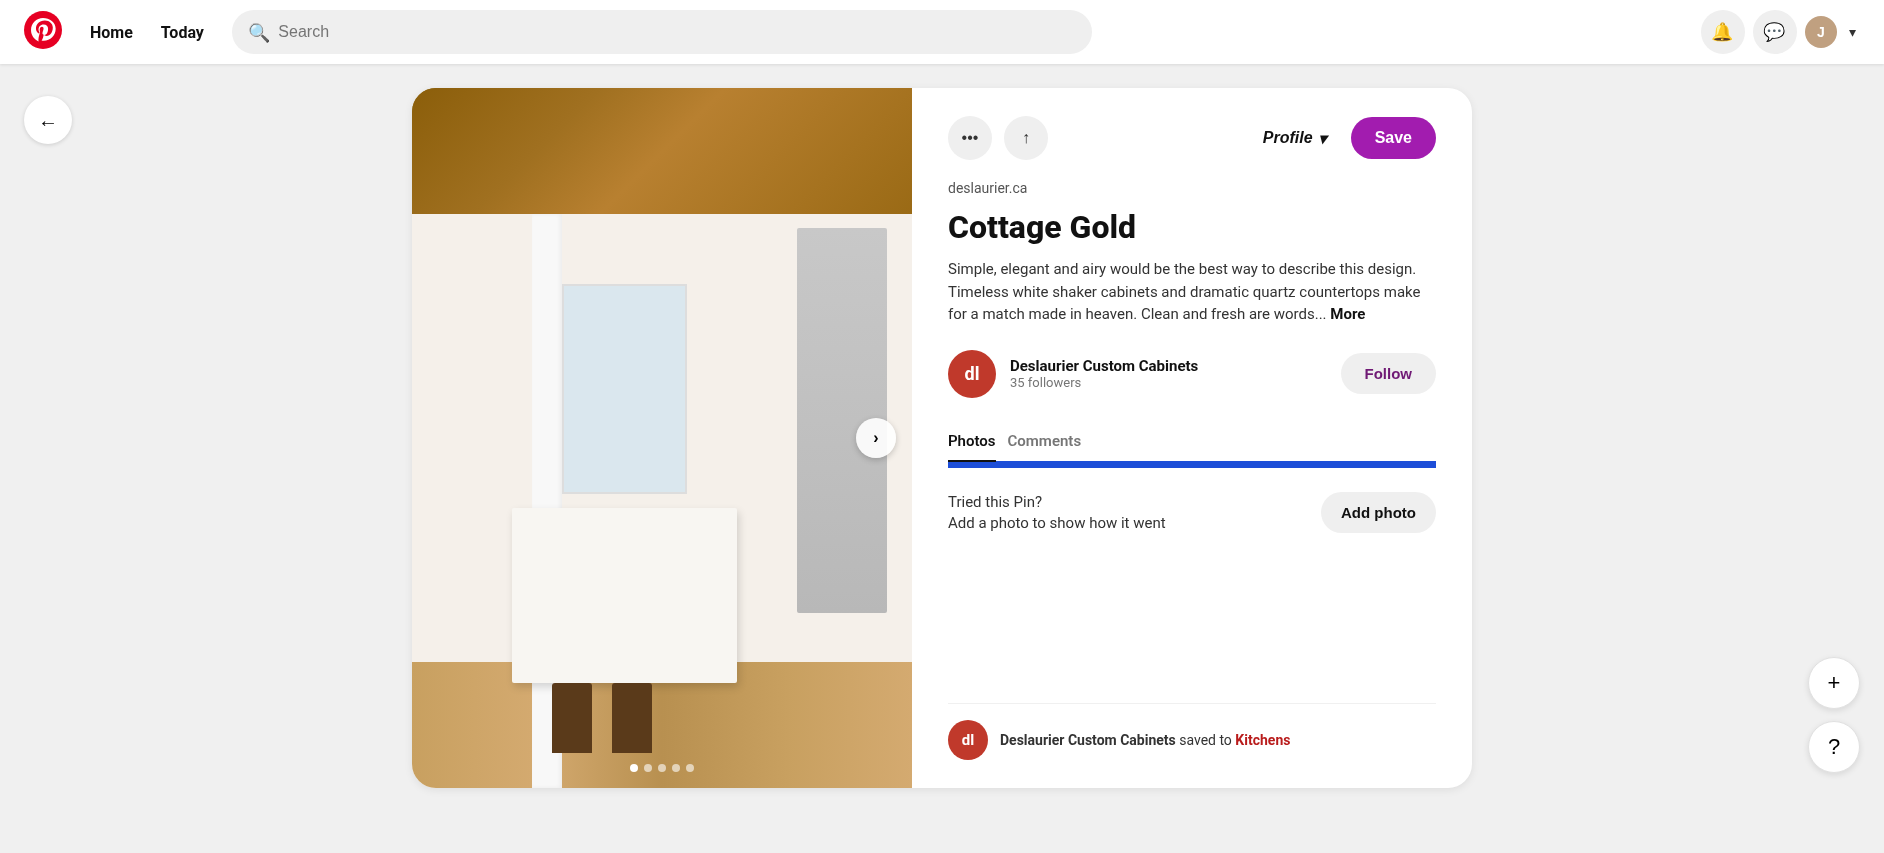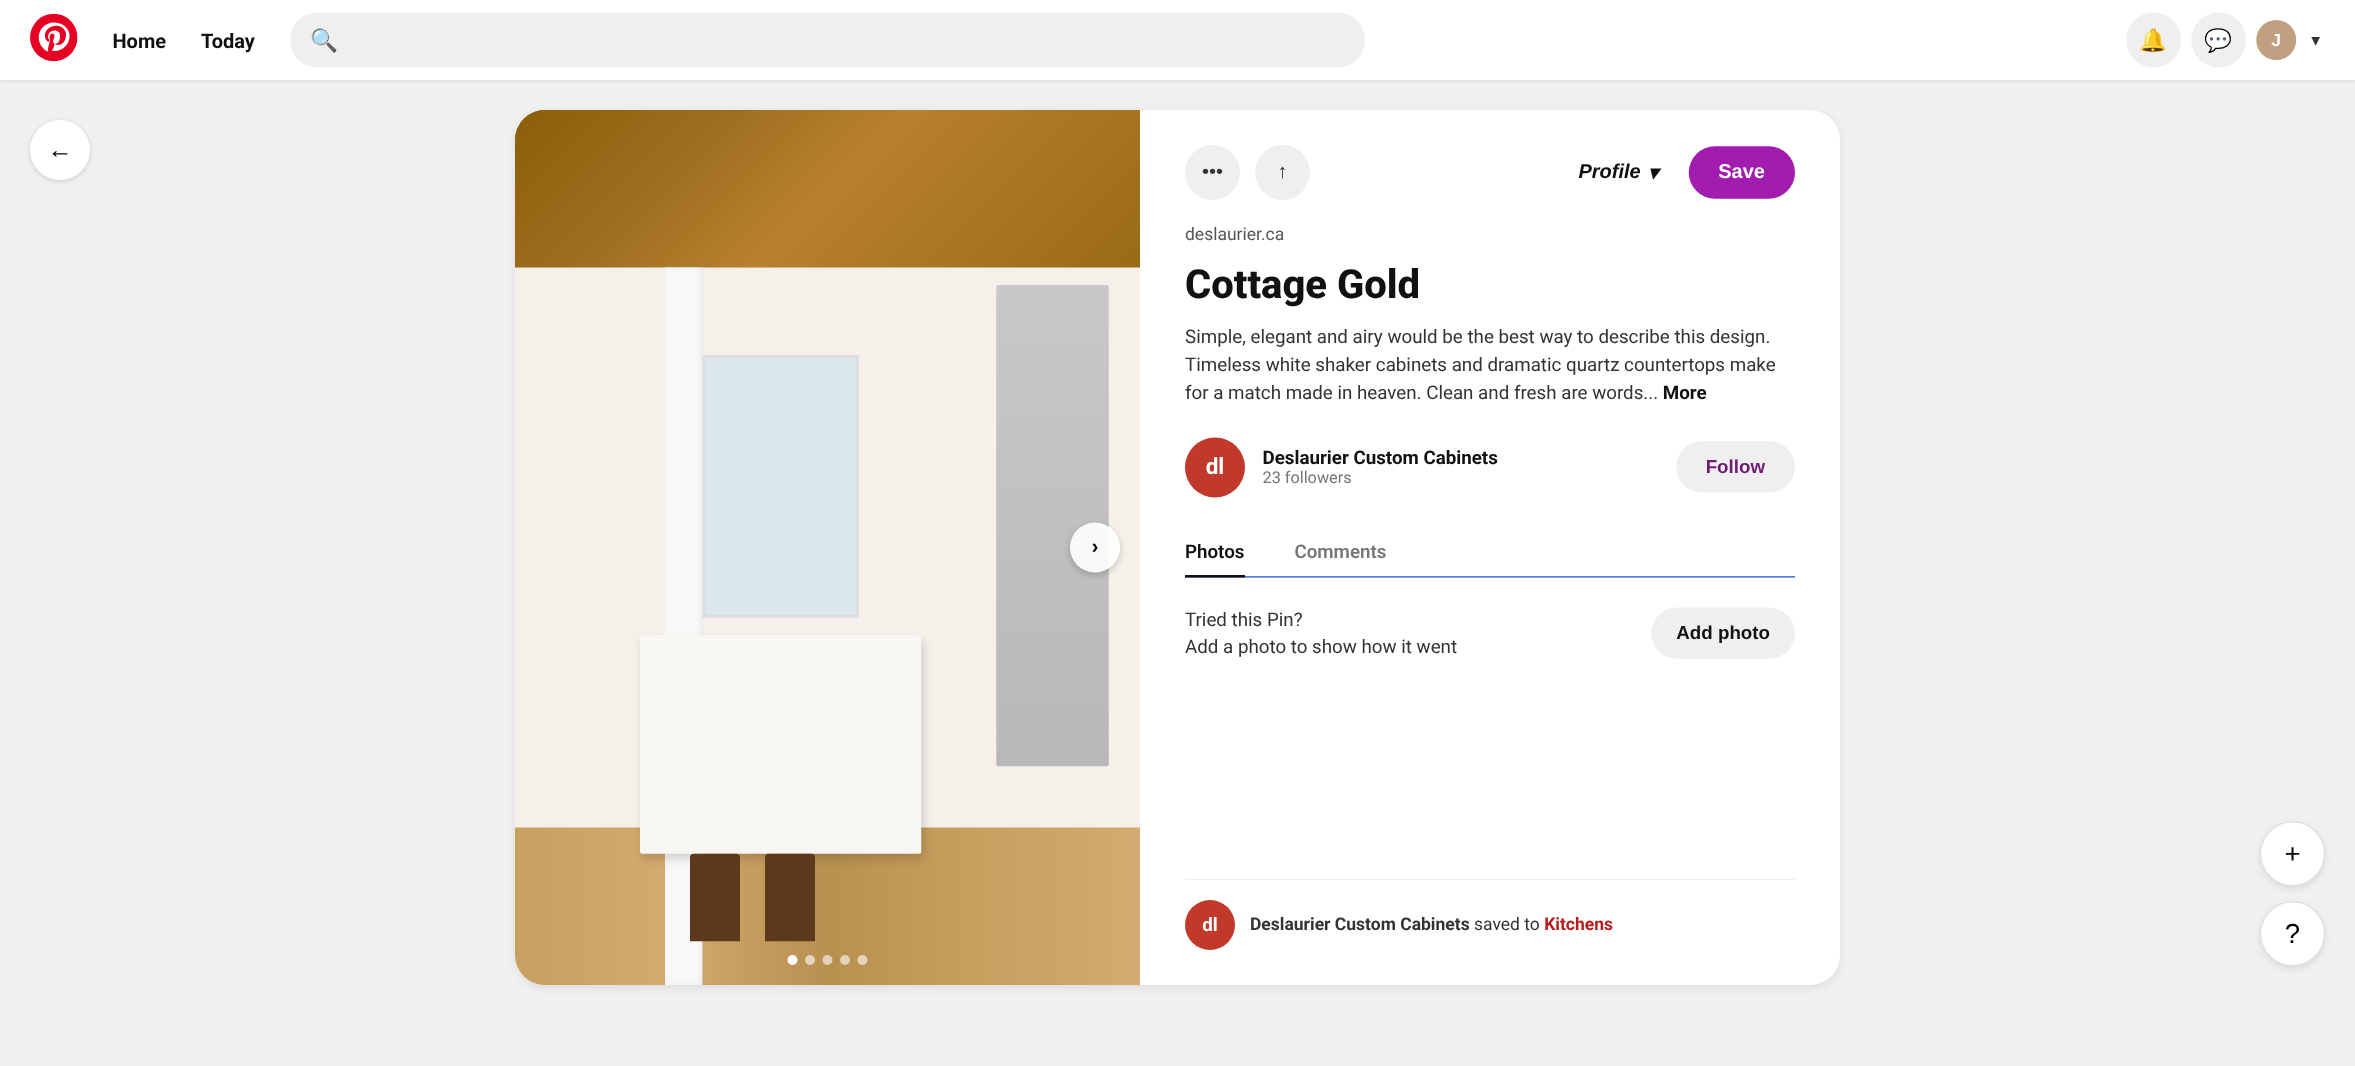--- a/index.html
+++ b/index.html
@@ -330,22 +330,22 @@
       font-size: 15px;
       font-weight: 700;
       cursor: pointer;
       color: #701a75;
       text-align: right;
     }
 
     
     .tabs {
       display: flex;
-      gap: 40px;
-      border-bottom: 1px solid #1d4ed8;
+      gap: 12px;
+      border-bottom: 7px solid #1d4ed8;
       margin-bottom: 24px;
     }
 
     .tab {
       padding: 10px 0;
       font-size: 15px;
       font-weight: 600;
       cursor: pointer;
       color: #767676;
       border-bottom: 2px solid transparent;
@@ -546,20 +546,21 @@
     </svg>
   </div>
 
   <nav>
     <a class="nav-link">Home</a>
     <a class="nav-link">Today</a>
   </nav>
 
   <div class="search-bar">
     <span class="search-icon-wrap">🔍</span>
+    <input class="search-input" type="text" placeholder="Search" style="">
   </div>
 
   <div class="header-right">
     <button class="icon-btn">
       <span>🔔</span>
     </button>
     <button class="icon-btn">
       <span>💬</span>
     </button>
     <button class="user-avatar-btn">J</button>
@@ -623,21 +624,21 @@
 
       <p class="pin-description">
         <span>Simple, elegant and airy would be the best way to describe this design. Timeless white shaker cabinets and dramatic quartz countertops make for a match made in heaven. Clean and fresh are words...</span>
         <span class="more-link">More</span>
       </p>
 
       <div class="author-row">
         <div class="author-avatar">dl</div>
         <div class="author-info">
           <div class="author-name">Deslaurier Custom Cabinets</div>
-          <div class="author-followers">23 followers</div>
+          <div class="author-followers">35 followers</div>
         </div>
         <button class="follow-btn">Follow</button>
       </div>
 
       <div class="tabs">
         <div class="tab active">Photos</div>
         <div class="tab">Comments</div>
       </div>
 
       <div class="try-pin-section">

